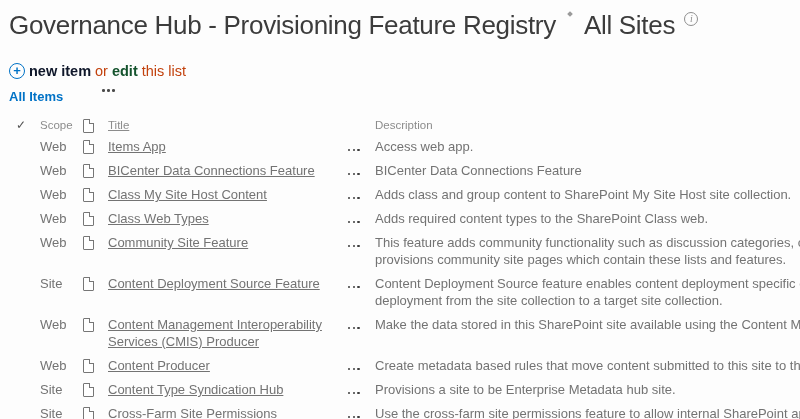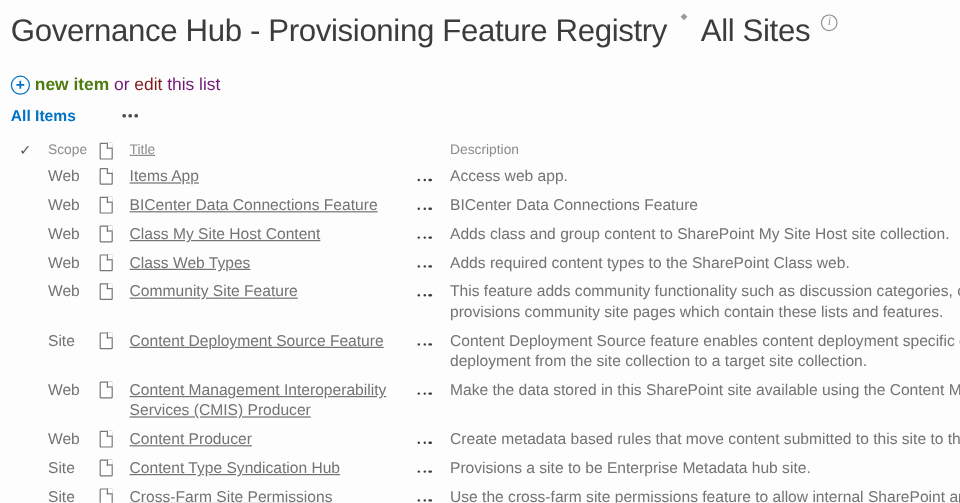--- a/index.html
+++ b/index.html
@@ -58,30 +58,30 @@
     border-radius: 50%;
     color: #0072c6;
     font-size: 13px;
     line-height: 14px;
     text-align: center;
     font-weight: bold;
     margin-right: 6px;
     flex: none;
     cursor: pointer;
   }
-  .link-strong { color: #4d7c0f; font-weight: bold; cursor: pointer; }
-  .link-plain  { color: #7f1d1d; cursor: pointer; }
-  .muted       { color: #701a75; }
+  .link-strong { color: #0f172a; font-weight: bold; cursor: pointer; }
+  .link-plain  { color: #14532d; cursor: pointer; font-weight: bold; }
+  .muted       { color: #c2410c; }
   .newitem-row span { margin-right: 4px; }
 
   
   .views-row {
     margin-top: 10px;
     display: flex;
-    align-items: center;
+    align-items: flex-start;
     font-size: 13px;
     gap: 15px;
   }
   .view-current { color: #0072c6; font-weight: bold; cursor: pointer; }
   .dots {
     display: inline-flex;
     gap: 2.5px;
     margin-left: 24px;
     cursor: pointer;
   }

